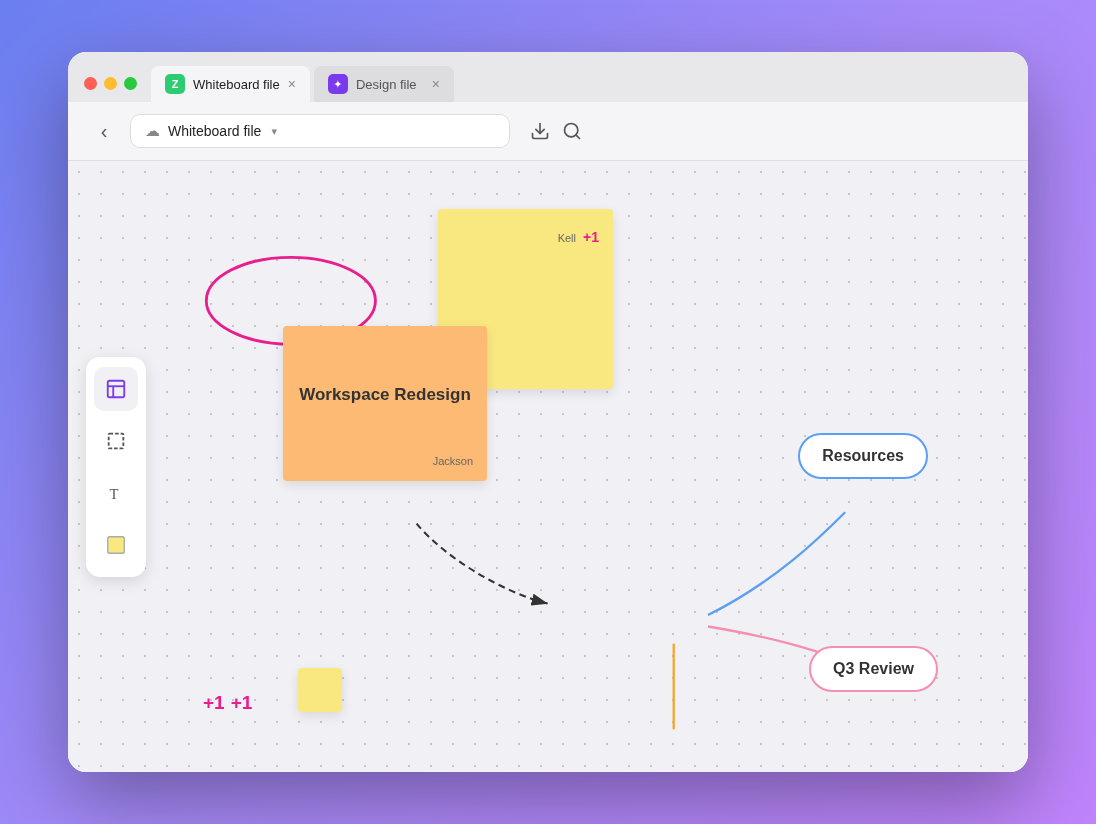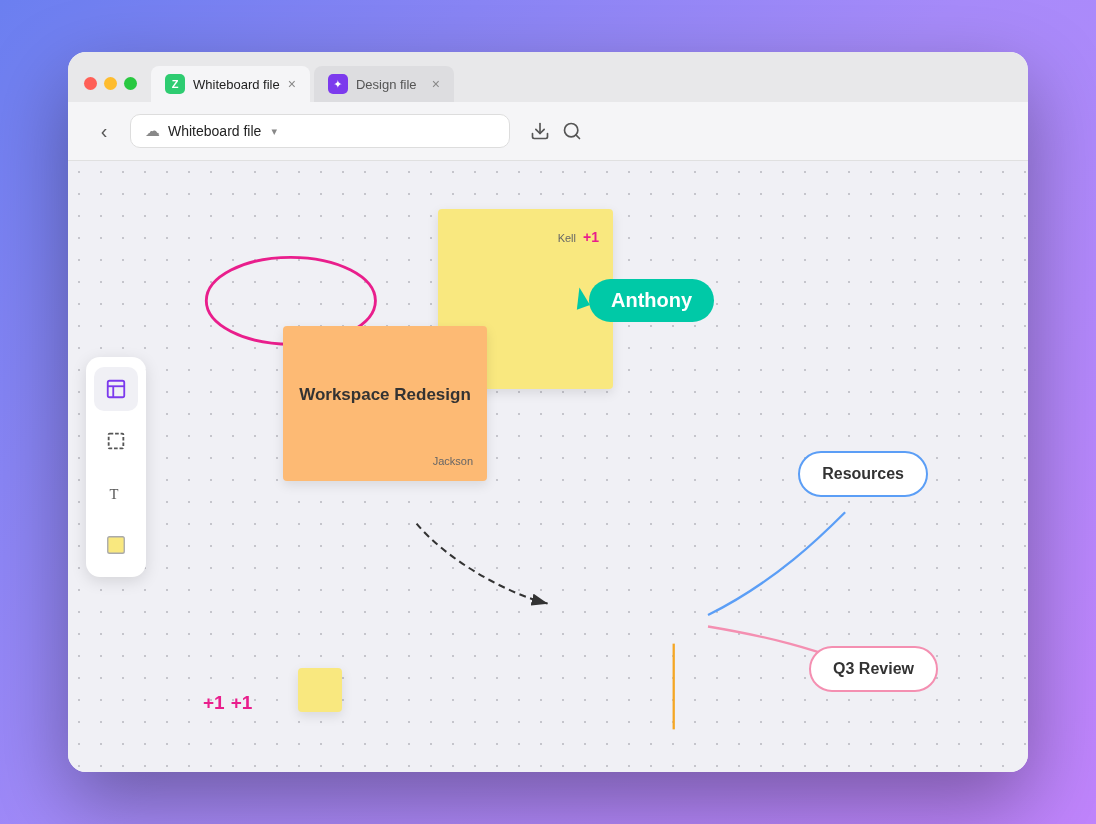--- a/index.html
+++ b/index.html
@@ -301,21 +301,21 @@
       border-radius: 50px;
       padding: 14px 26px;
       font-size: 18px;
       font-weight: 700;
       color: #333;
       box-shadow: 0 2px 10px rgba(0,0,0,0.08);
     }
 
     .node-resources {
       position: absolute;
-      top: 290px;
+      top: 272px;
       right: 100px;
       background: white;
       border: 2.5px solid #5b9ef6;
       border-radius: 50px;
       padding: 12px 22px;
       font-size: 16px;
       font-weight: 600;
       color: #333;
     }
 
@@ -446,24 +446,20 @@
       </div>
     </div>
 
     <div class="sticky-note sticky-blue">
       <div class="sticky-content">Workspace Redesign</div>
       <div class="sticky-author">Jackson</div>
     </div>
 
     <div class="sticky-note sticky-small-yellow"></div>
 
-    <div style="position:absolute; top: 118px; left: 505px; display:flex; align-items:center; gap:0;">
-      <div style="width:0; height:0; border-left:10px solid transparent; border-right:4px solid transparent; border-bottom:20px solid #00c9a7; transform:rotate(-20deg); margin-right:-4px; margin-top:-6px;"></div>
-      <div style="background:#00c9a7; border-radius:50px; padding:10px 22px; color:white; font-size:20px; font-weight:700; margin-left:6px;">Anthony</div>
-    </div>
 
 
     <div class="node-resources">
       <span>Resources</span>
     </div>
 
     <div class="node-q3review">
       <span>Q3 Review</span>
     </div>
 

